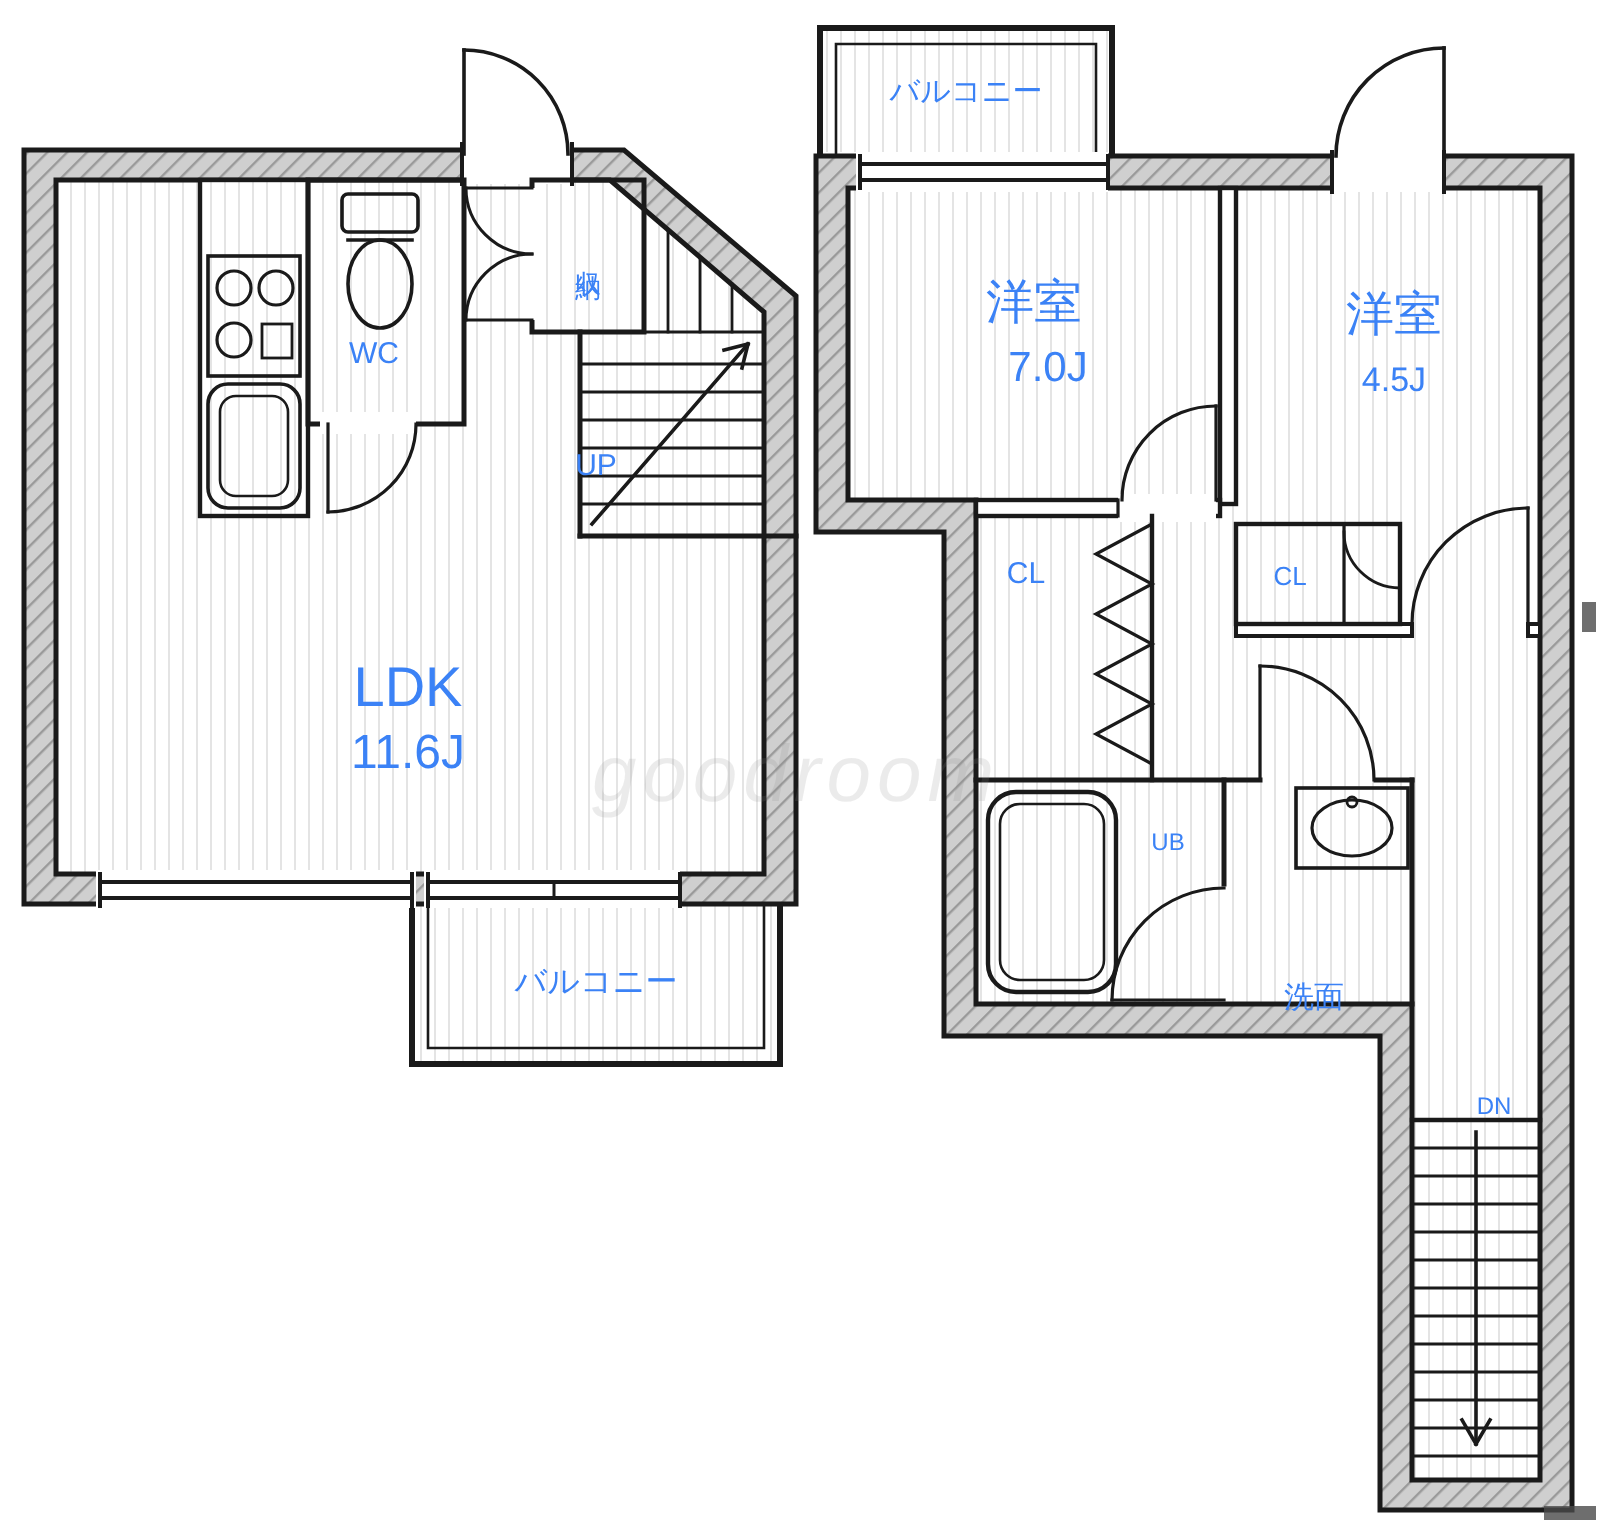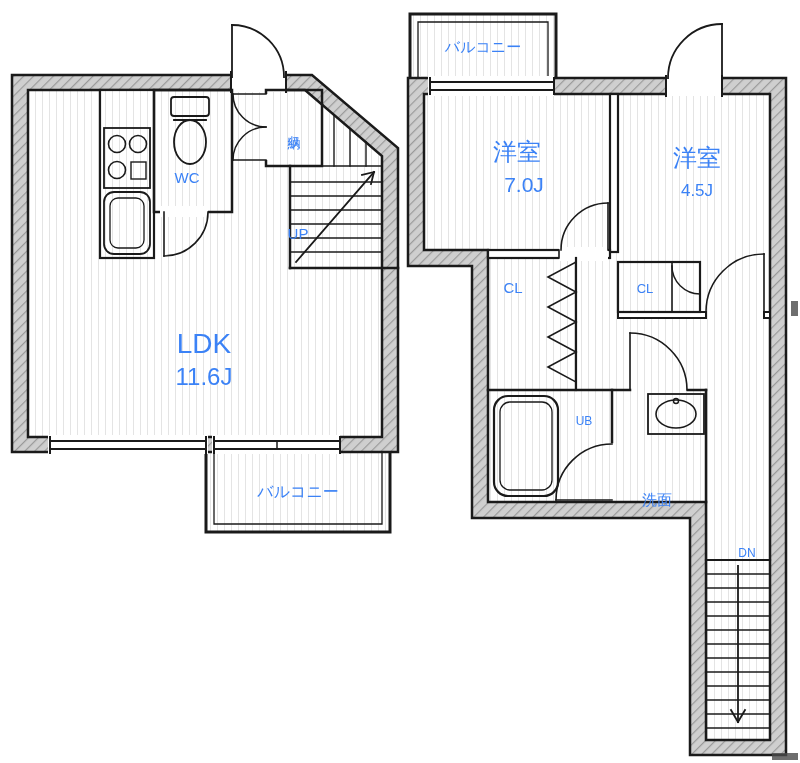--- a/index.html
+++ b/index.html
@@ -258,14 +258,15 @@
 <div class="lbl" style="left:517px;top:152px;font-size:24px;">洋室</div>
 <div class="lbl" style="left:524px;top:184px;font-size:21px;">7.0J</div>
 <div class="lbl" style="left:697px;top:158px;font-size:24px;">洋室</div>
 <div class="lbl" style="left:697px;top:190px;font-size:17px;">4.5J</div>
 <div class="lbl" style="left:513px;top:287px;font-size:15px;">CL</div>
 <div class="lbl" style="left:645px;top:288px;font-size:13px;">CL</div>
 <div class="lbl" style="left:584px;top:421px;font-size:12px;">UB</div>
 <div class="lbl" style="left:657px;top:463px;font-size:15px;margin-top:36px;">洗面</div>
 <div class="lbl" style="left:747px;top:553px;font-size:12px;">DN</div>
 
+<div class="watermark" style="left:398px;top:388px;">goodroom</div>
 
 </div>
 
 </body></html>

